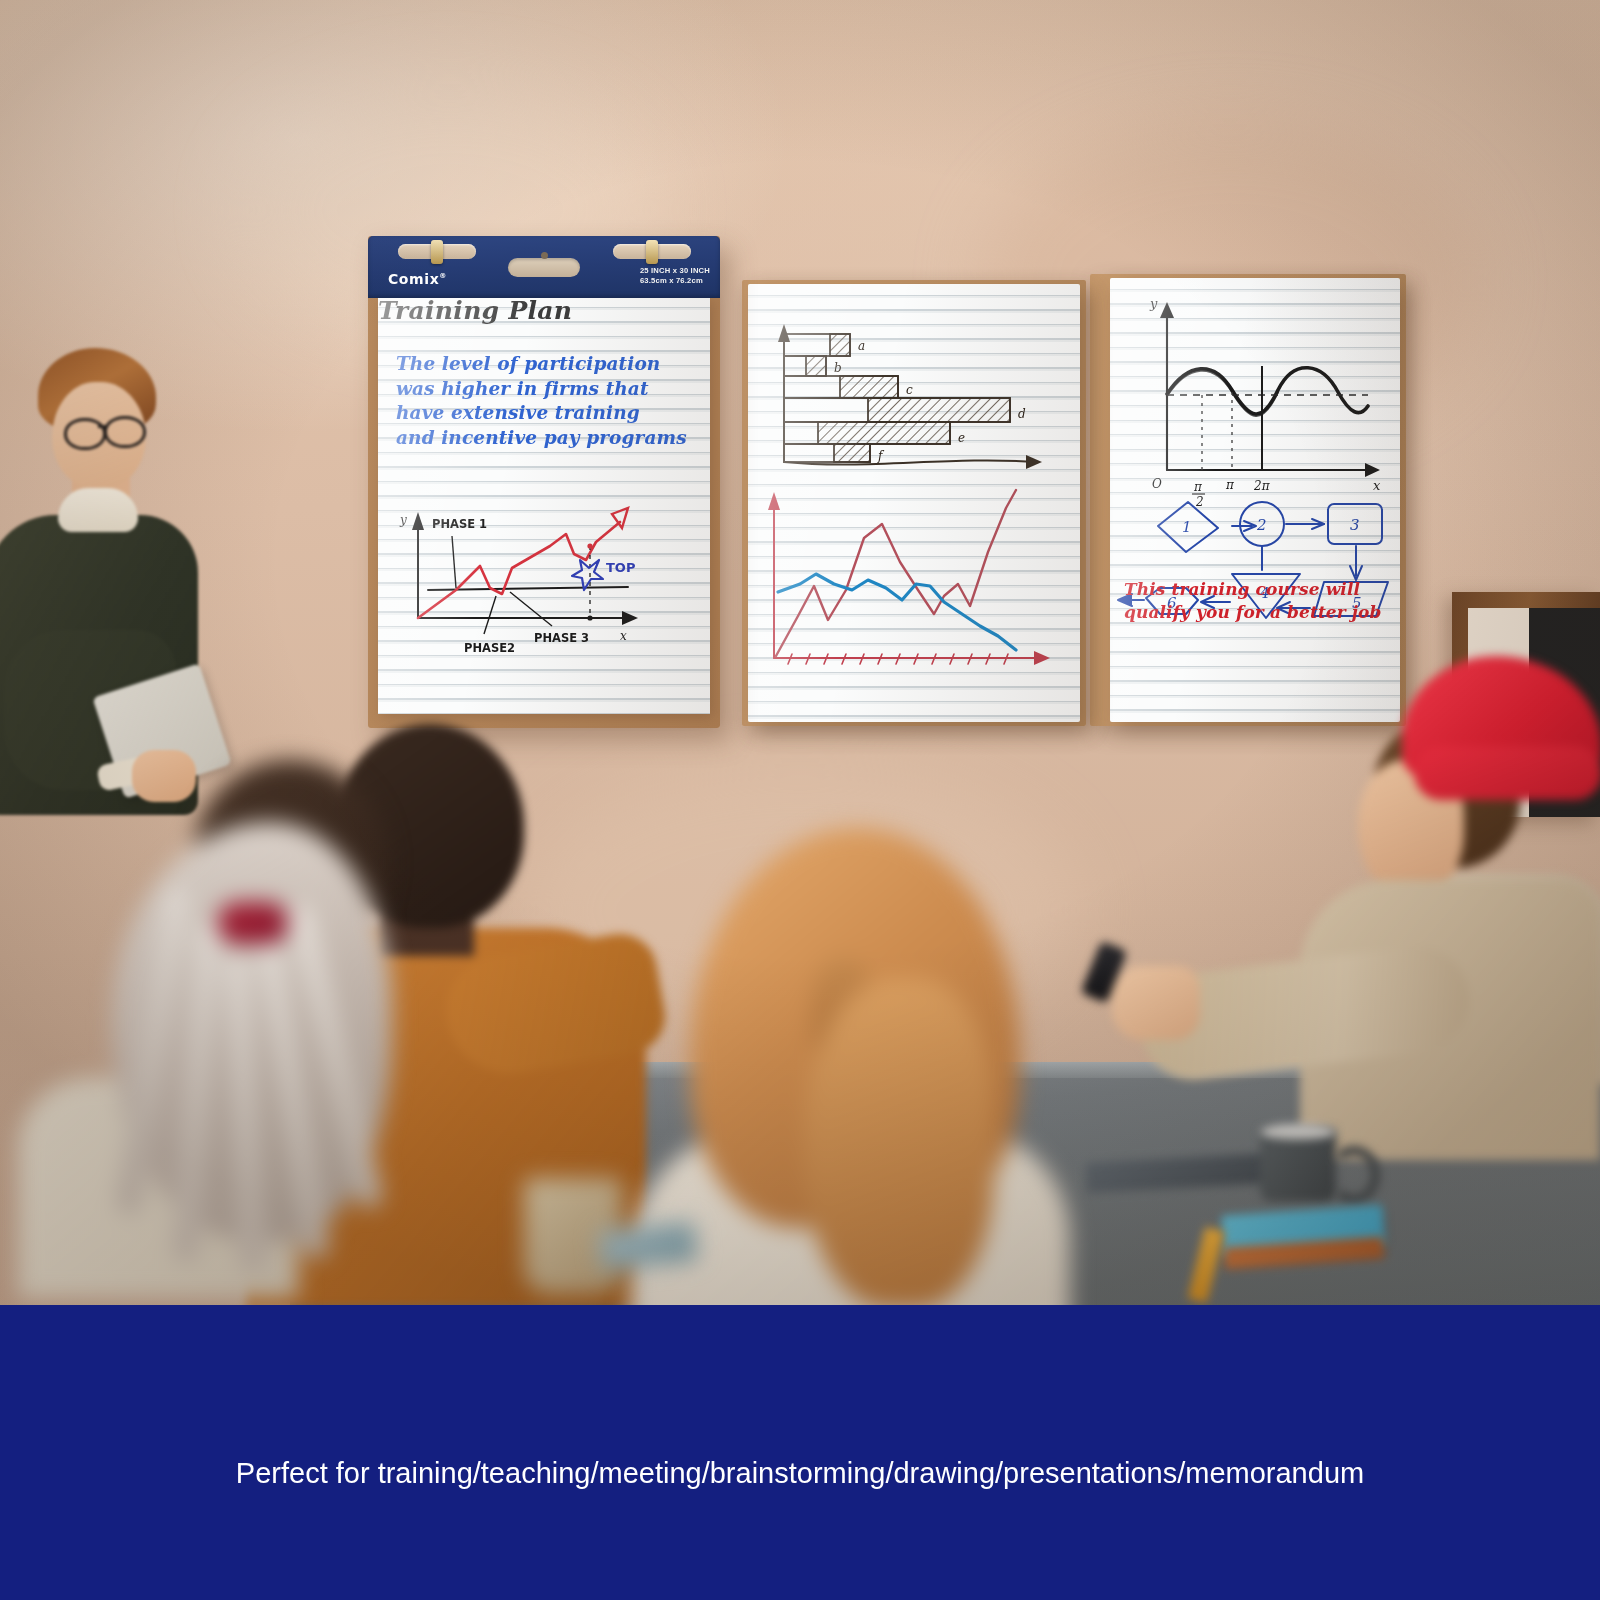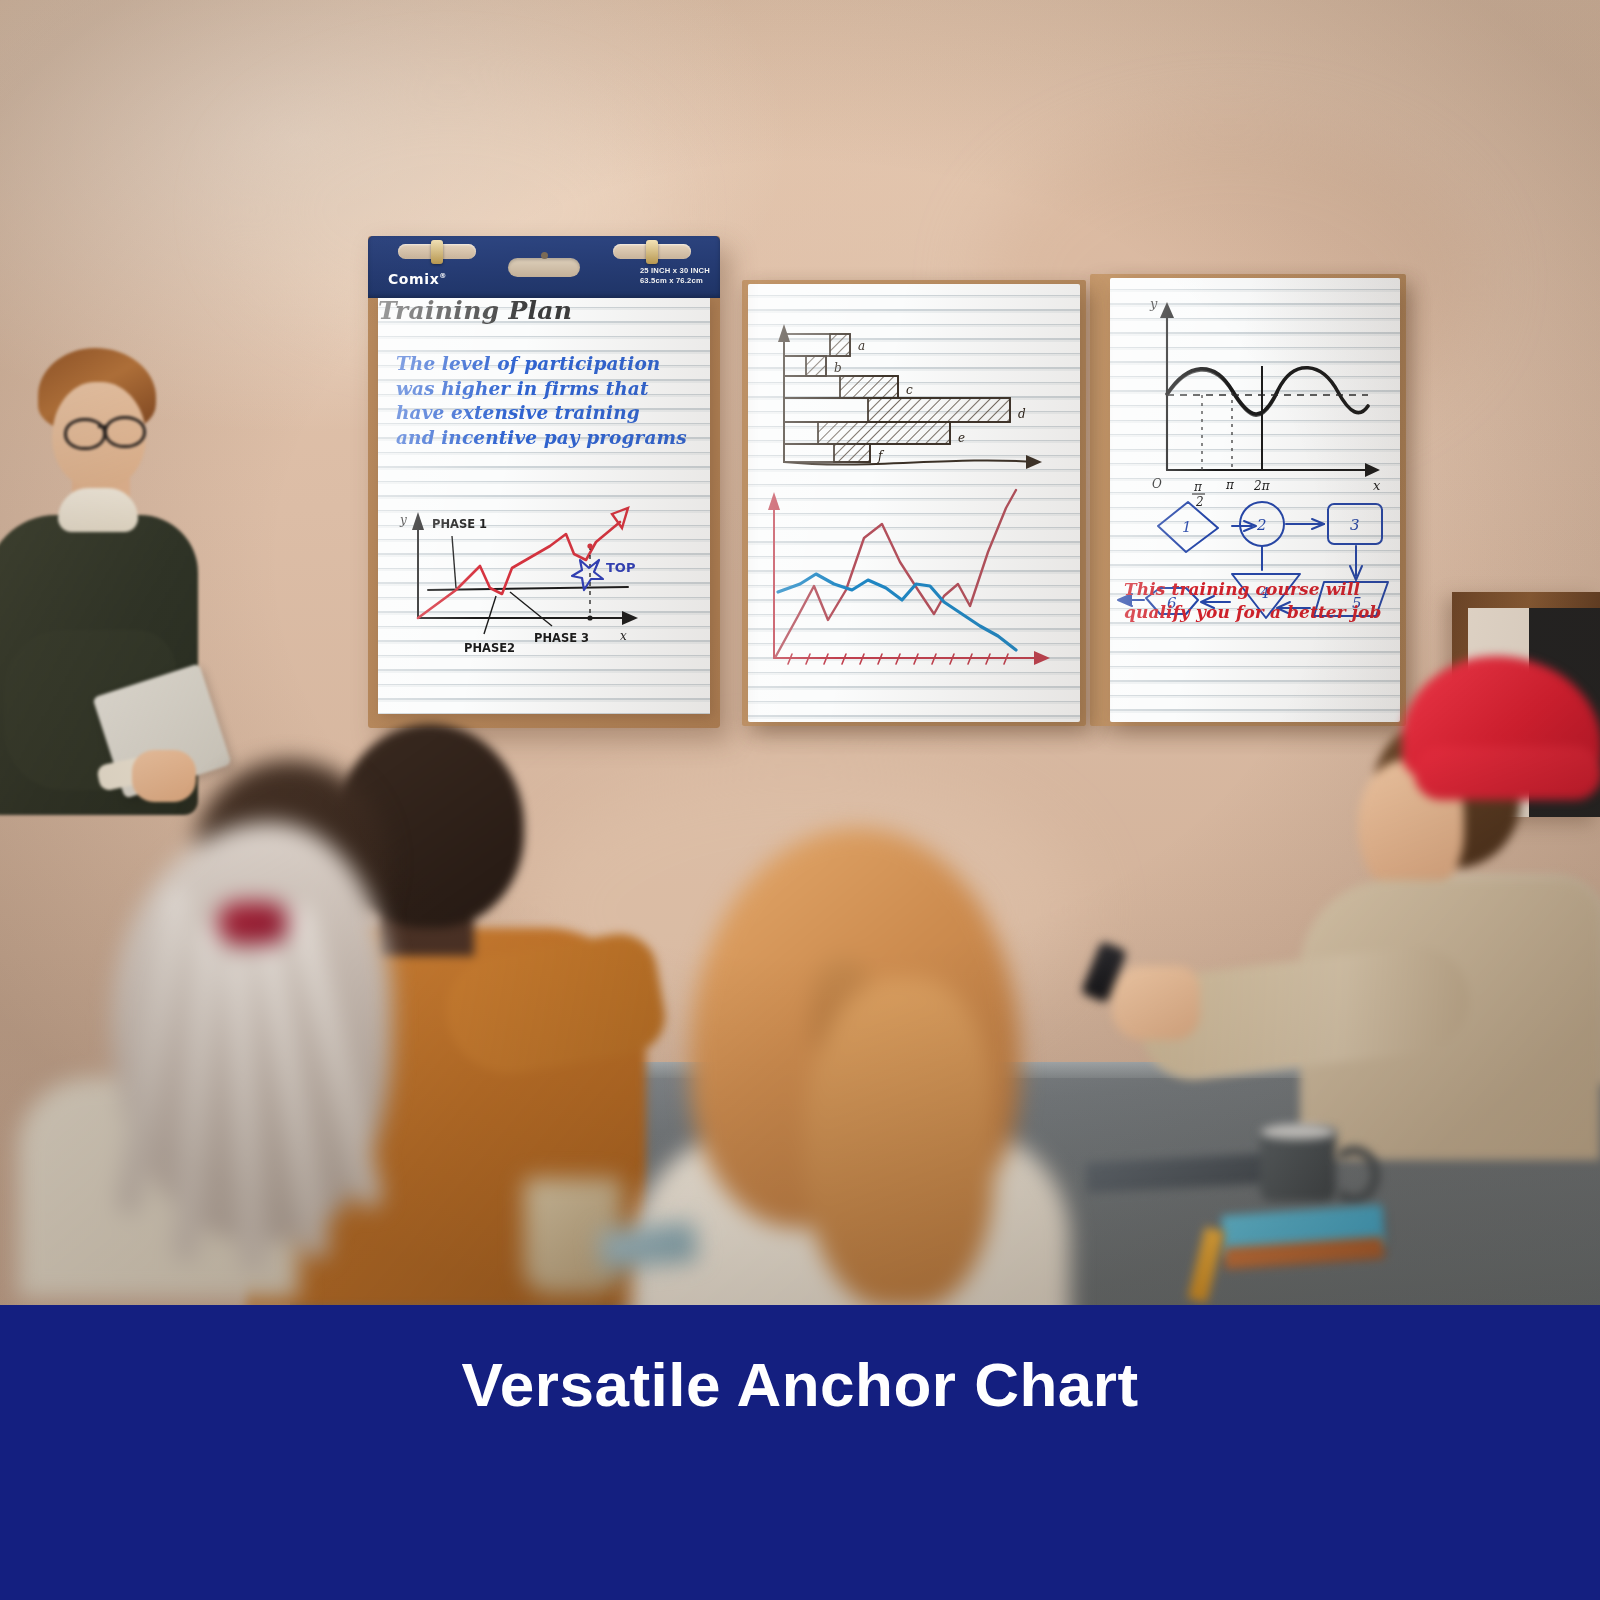--- a/index.html
+++ b/index.html
@@ -465,16 +465,16 @@
     <div class="bl-part"></div>
       <div class="bl-hair2"></div>
   </div>
 
   <div class="cup-fg blur-hi"></div>
   <div class="phone-fg blur-hi"></div>
 
   <div class="vignette"></div>
 
   <div class="banner">
-    <h1>Versatile Anchor Chart</h1>
+    <p>Perfect for training/teaching/meeting/brainstorming/drawing/presentations/memorandum</p>
   </div>
 
 </div>
 
 </body></html>

